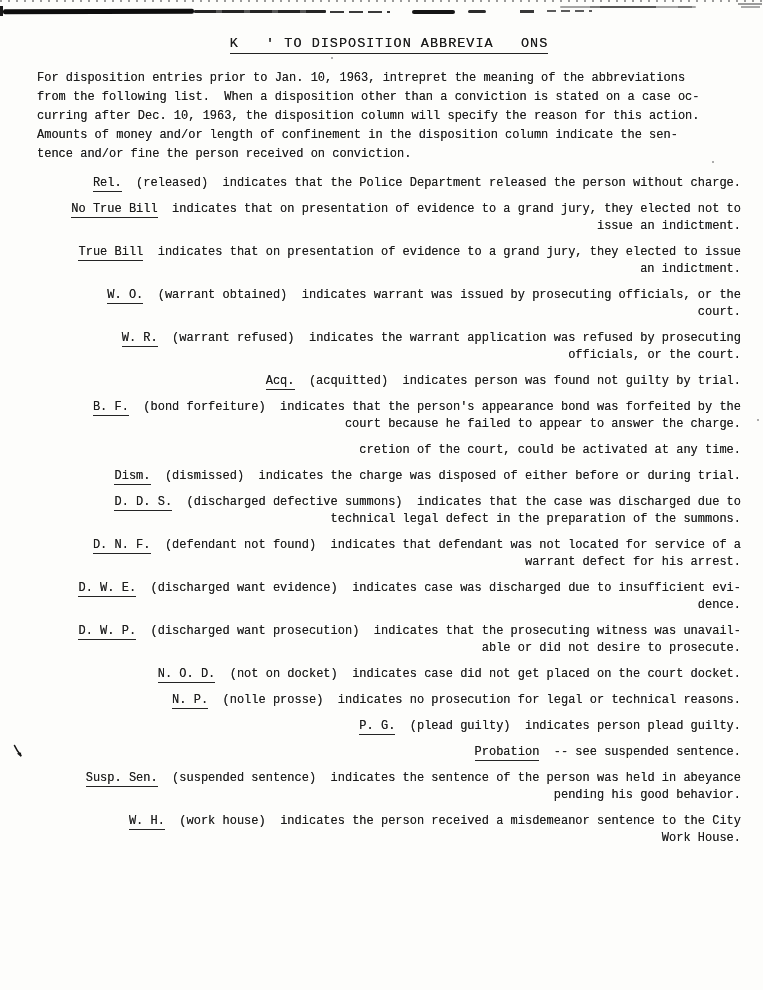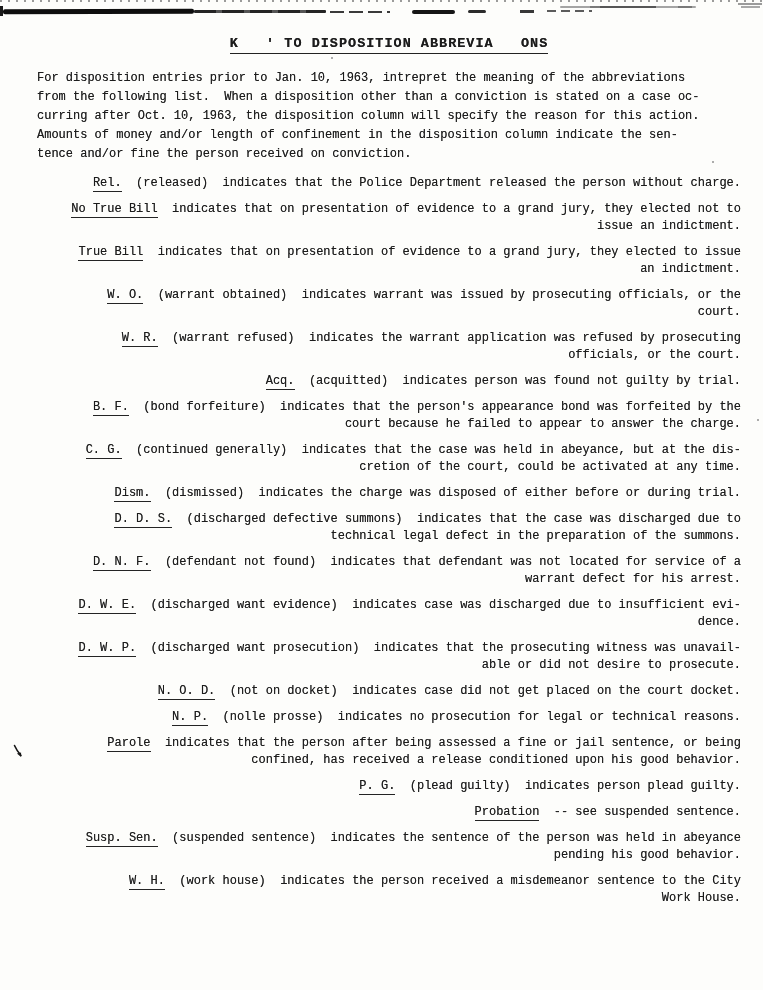--- a/index.html
+++ b/index.html
@@ -7,21 +7,21 @@
     width:763px;height:990px;
     background:#fdfdfb;
     overflow:hidden;
     position:relative;
     font-family:"Liberation Mono","DejaVu Sans Mono",monospace;
     color:#1c1c1c;
   }
   .page{position:absolute;inset:0;padding:34px 22px 0 37px;box-sizing:border-box;}
   .title-row{text-align:center;margin:0 0 17px 0;}
   .title{
-    font-weight:bold;font-size:13.5px;letter-spacing:1px;white-space:pre;
+    font-weight:normal;font-size:13.5px;letter-spacing:1px;white-space:pre;
     border-bottom:1.6px solid #222;padding-bottom:2px;
     text-shadow:0 0 .5px rgba(25,25,25,.8);
   }
   .line{white-space:pre;font-size:12px;text-shadow:0 0 .4px rgba(25,25,25,.65);}
   .intro{margin-bottom:11px;}
   .intro .line{line-height:19px;}
   .entry{margin-bottom:9px;}
   .entry .line{line-height:17px;text-align:right;}
   .term{border-bottom:1.2px solid #242424;padding-bottom:.5px;}
   .cont{}
@@ -85,21 +85,21 @@
 </svg>
 
 <div class="page">
   <div class="title-row">
     <span class="title">K   ' TO DISPOSITION ABBREVIA   ONS</span>
   </div>
 
   <div class="intro">
       <div class="line">For disposition entries prior to Jan. 10, 1963, intrepret the meaning of the abbreviations</div>
       <div class="line">from the following list.  When a disposition other than a conviction is stated on a case oc-</div>
-      <div class="line">curring after Oct. 10, 1963, the disposition column will specify the reason for this action.</div>
+      <div class="line">curring after Dec. 10, 1963, the disposition column will specify the reason for this action.</div>
       <div class="line">Amounts of money and/or length of confinement in the disposition column indicate the sen-</div>
       <div class="line">tence and/or fine the person received on conviction.</div>
     </div>
 
   <div>
   <div class="entry">
     <div class="line first"><span class="term">Rel.</span><span class="rest">  (released)  indicates that the Police Department released the person without charge.</span></div>
   </div>
 
   <div class="entry">
@@ -125,21 +125,20 @@
   <div class="entry">
     <div class="line first"><span class="term">Acq.</span><span class="rest">  (acquitted)  indicates person was found not guilty by trial.</span></div>
   </div>
 
   <div class="entry">
     <div class="line first"><span class="term">B. F.</span><span class="rest">  (bond forfeiture)  indicates that the person's appearance bond was forfeited by the</span></div>
   <div class="line cont">court because he failed to appear to answer the charge.</div>
       </div>
 
   <div class="entry">
-    <div class="line first"><span class="term">C. G.</span><span class="rest">  (continued generally)  indicates that the case was held in abeyance, but at the dis-</span></div>
   <div class="line cont">cretion of the court, could be activated at any time.</div>
       </div>
 
   <div class="entry">
     <div class="line first"><span class="term">Dism.</span><span class="rest">  (dismissed)  indicates the charge was disposed of either before or during trial.</span></div>
   </div>
 
   <div class="entry">
     <div class="line first"><span class="term">D. D. S.</span><span class="rest">  (discharged defective summons)  indicates that the case was discharged due to</span></div>
   <div class="line cont">technical legal defect in the preparation of the summons.</div>
@@ -161,24 +160,20 @@
       </div>
 
   <div class="entry">
     <div class="line first"><span class="term">N. O. D.</span><span class="rest">  (not on docket)  indicates case did not get placed on the court docket.</span></div>
   </div>
 
   <div class="entry">
     <div class="line first"><span class="term">N. P.</span><span class="rest">  (nolle prosse)  indicates no prosecution for legal or technical reasons.</span></div>
   </div>
 
-  <div class="entry">
-    <div class="line first"><span class="term">Parole</span><span class="rest">  indicates that the person after being assessed a fine or jail sentence, or being</span></div>
-  <div class="line cont">confined, has received a release conditioned upon his good behavior.</div>
-      </div>
 
   <div class="entry">
     <div class="line first"><span class="term">P. G.</span><span class="rest">  (plead guilty)  indicates person plead guilty.</span></div>
   </div>
 
   <div class="entry">
     <div class="line first"><span class="term">Probation</span><span class="rest">  -- see suspended sentence.</span></div>
   </div>
 
   <div class="entry">

